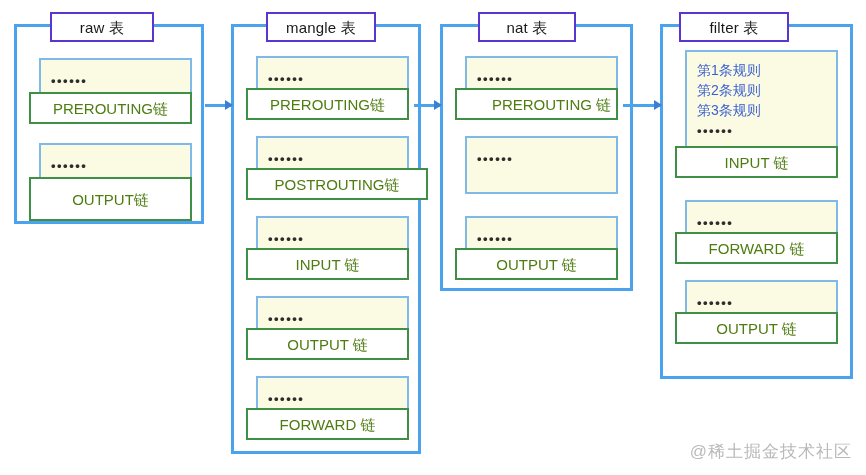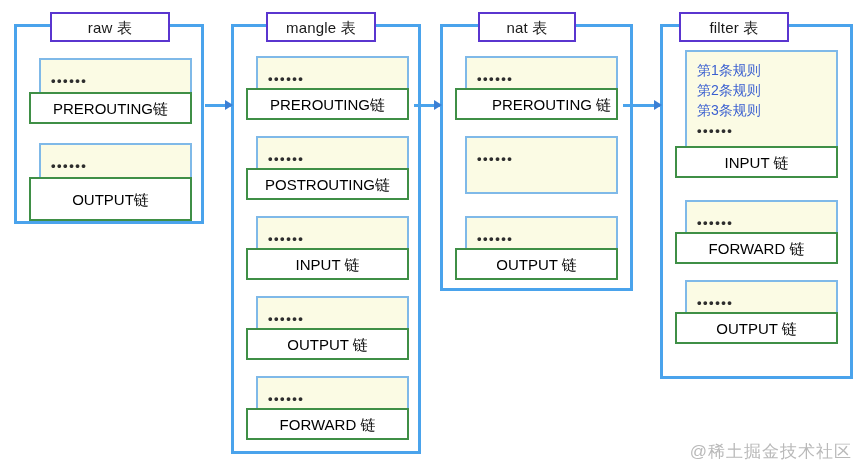--- a/index.html
+++ b/index.html
@@ -78,21 +78,21 @@
   }
   .chain-box {
     position: absolute;
     box-sizing: border-box;
     border: 2px solid #3f8f46;
     background: #ffffff;
     left: 0;
     display: flex;
     align-items: center;
     justify-content: center;
-    color: #000000;
+    color: #4d7c0f;
     font-size: 15px;
     line-height: 1;
     z-index: 12;
     white-space: nowrap;
   }
 
   
   .arrow {
     position: absolute;
     height: 3px;
@@ -123,42 +123,42 @@
     z-index: 40;
   }
 </style>
 </head>
 <body>
 
 <div id="canvas">
 
   <div id="layers">
       <div class="table-col" style="left: 14px; top: 24px; width: 190px; height: 200px;"></div>
-      <div class="table-title" style="left: 50px; top: 12px; width: 120px; height: 30px;">raw 表</div>
+      <div class="table-title" style="left: 50px; top: 12px; width: 104px; height: 30px;">raw 表</div>
       <div class="chain" style="left: 29px; top: 58px; width: 163px; height: 66px;">
         <div class="chain-pane" style="width: 153px; height: 62px;"></div>
         <div class="chain-dots" style="top: 16px;">••••••</div>
         <div class="chain-box" style="top: 34px; width: 163px; height: 32px;">PREROUTING链</div>
       </div>
       <div class="chain" style="left: 29px; top: 143px; width: 163px; height: 66px;">
         <div class="chain-pane" style="width: 153px; height: 62px;"></div>
         <div class="chain-dots" style="top: 16px;">••••••</div>
         <div class="chain-box" style="top: 34px; width: 163px; height: 44px;">OUTPUT链</div>
       </div>
       <div class="table-col" style="left: 231px; top: 24px; width: 190px; height: 430px;"></div>
       <div class="table-title bold" style="left: 266px; top: 12px; width: 110px; height: 30px;">mangle 表</div>
       <div class="chain" style="left: 246px; top: 56px; width: 163px; height: 64px;">
         <div class="chain-pane" style="width: 153px; height: 58px;"></div>
         <div class="chain-dots" style="top: 16px;">••••••</div>
         <div class="chain-box" style="top: 32px; width: 163px; height: 32px;">PREROUTING链</div>
       </div>
       <div class="chain" style="left: 246px; top: 136px; width: 163px; height: 64px;">
         <div class="chain-pane" style="width: 153px; height: 58px;"></div>
         <div class="chain-dots" style="top: 16px;">••••••</div>
-        <div class="chain-box" style="top: 32px; width: 163px; height: 32px;">POSTROUTING链</div>
+        <div class="chain-box" style="top: 32px; width: 182px; height: 32px;">POSTROUTING链</div>
       </div>
       <div class="chain" style="left: 246px; top: 216px; width: 163px; height: 64px;">
         <div class="chain-pane" style="width: 153px; height: 58px;"></div>
         <div class="chain-dots" style="top: 16px;">••••••</div>
         <div class="chain-box" style="top: 32px; width: 163px; height: 32px;">INPUT 链</div>
       </div>
       <div class="chain" style="left: 246px; top: 296px; width: 163px; height: 64px;">
         <div class="chain-pane" style="width: 153px; height: 58px;"></div>
         <div class="chain-dots" style="top: 16px;">••••••</div>
         <div class="chain-box" style="top: 32px; width: 163px; height: 32px;">OUTPUT 链</div>

